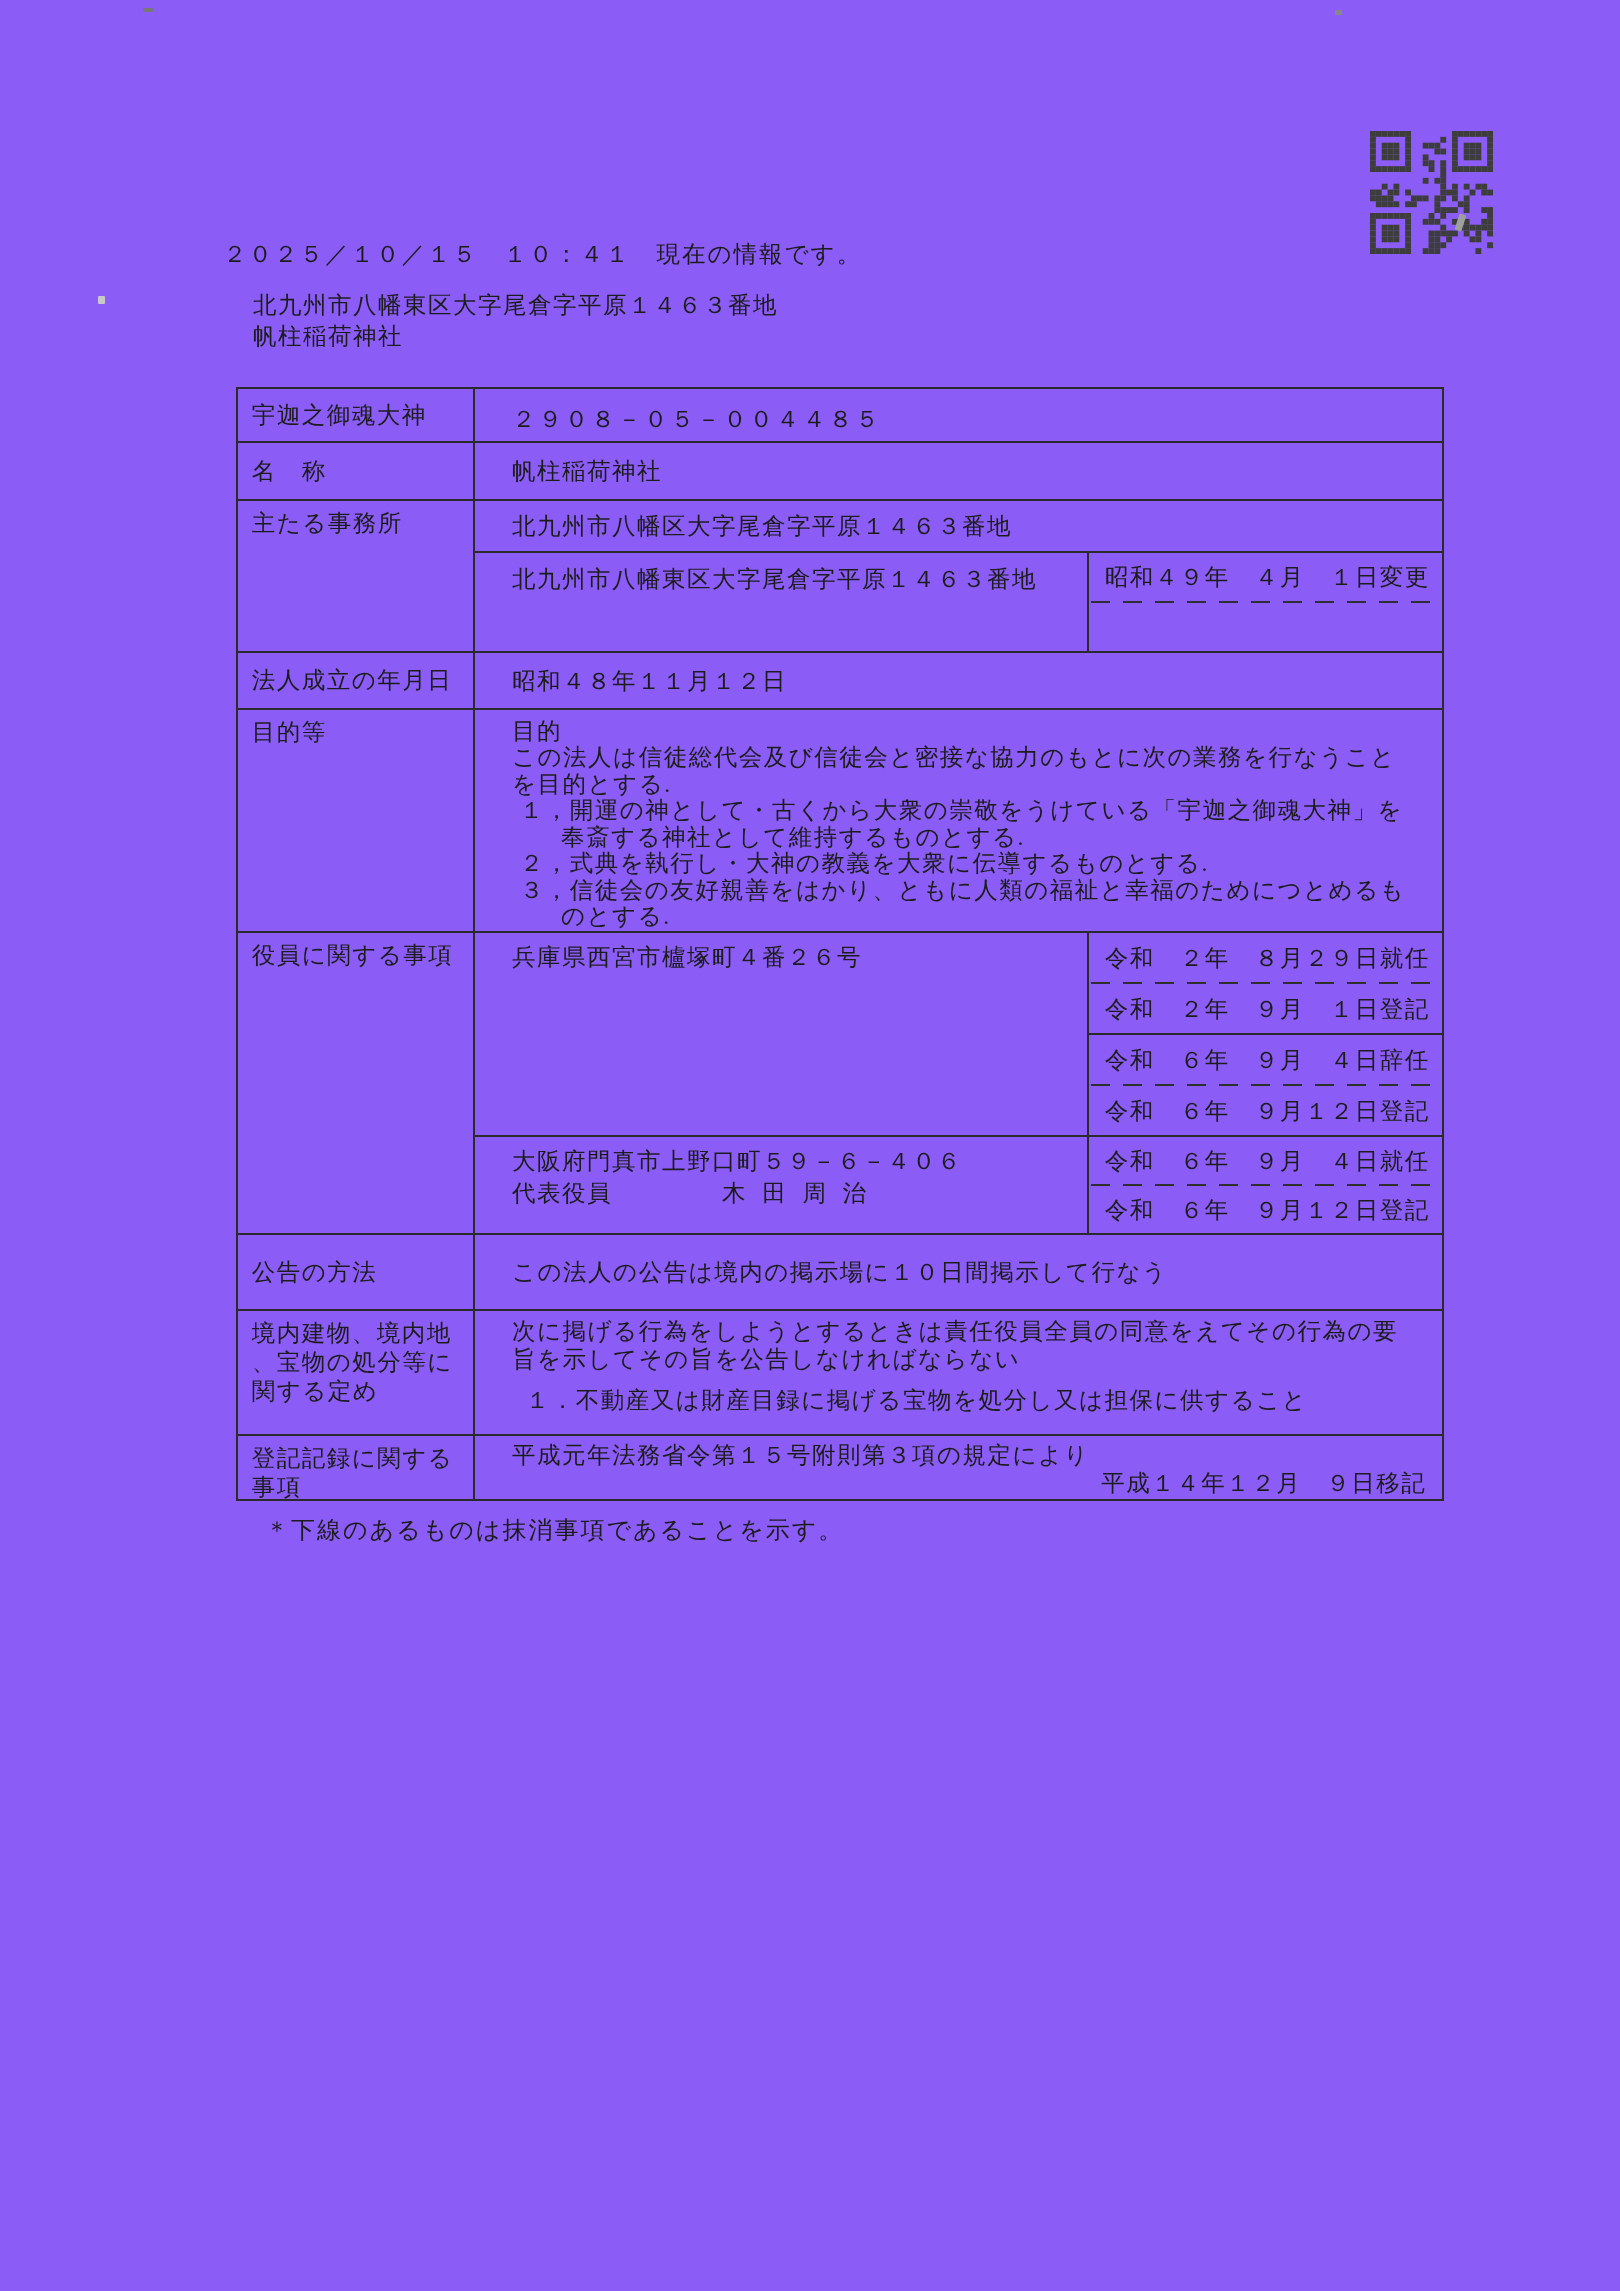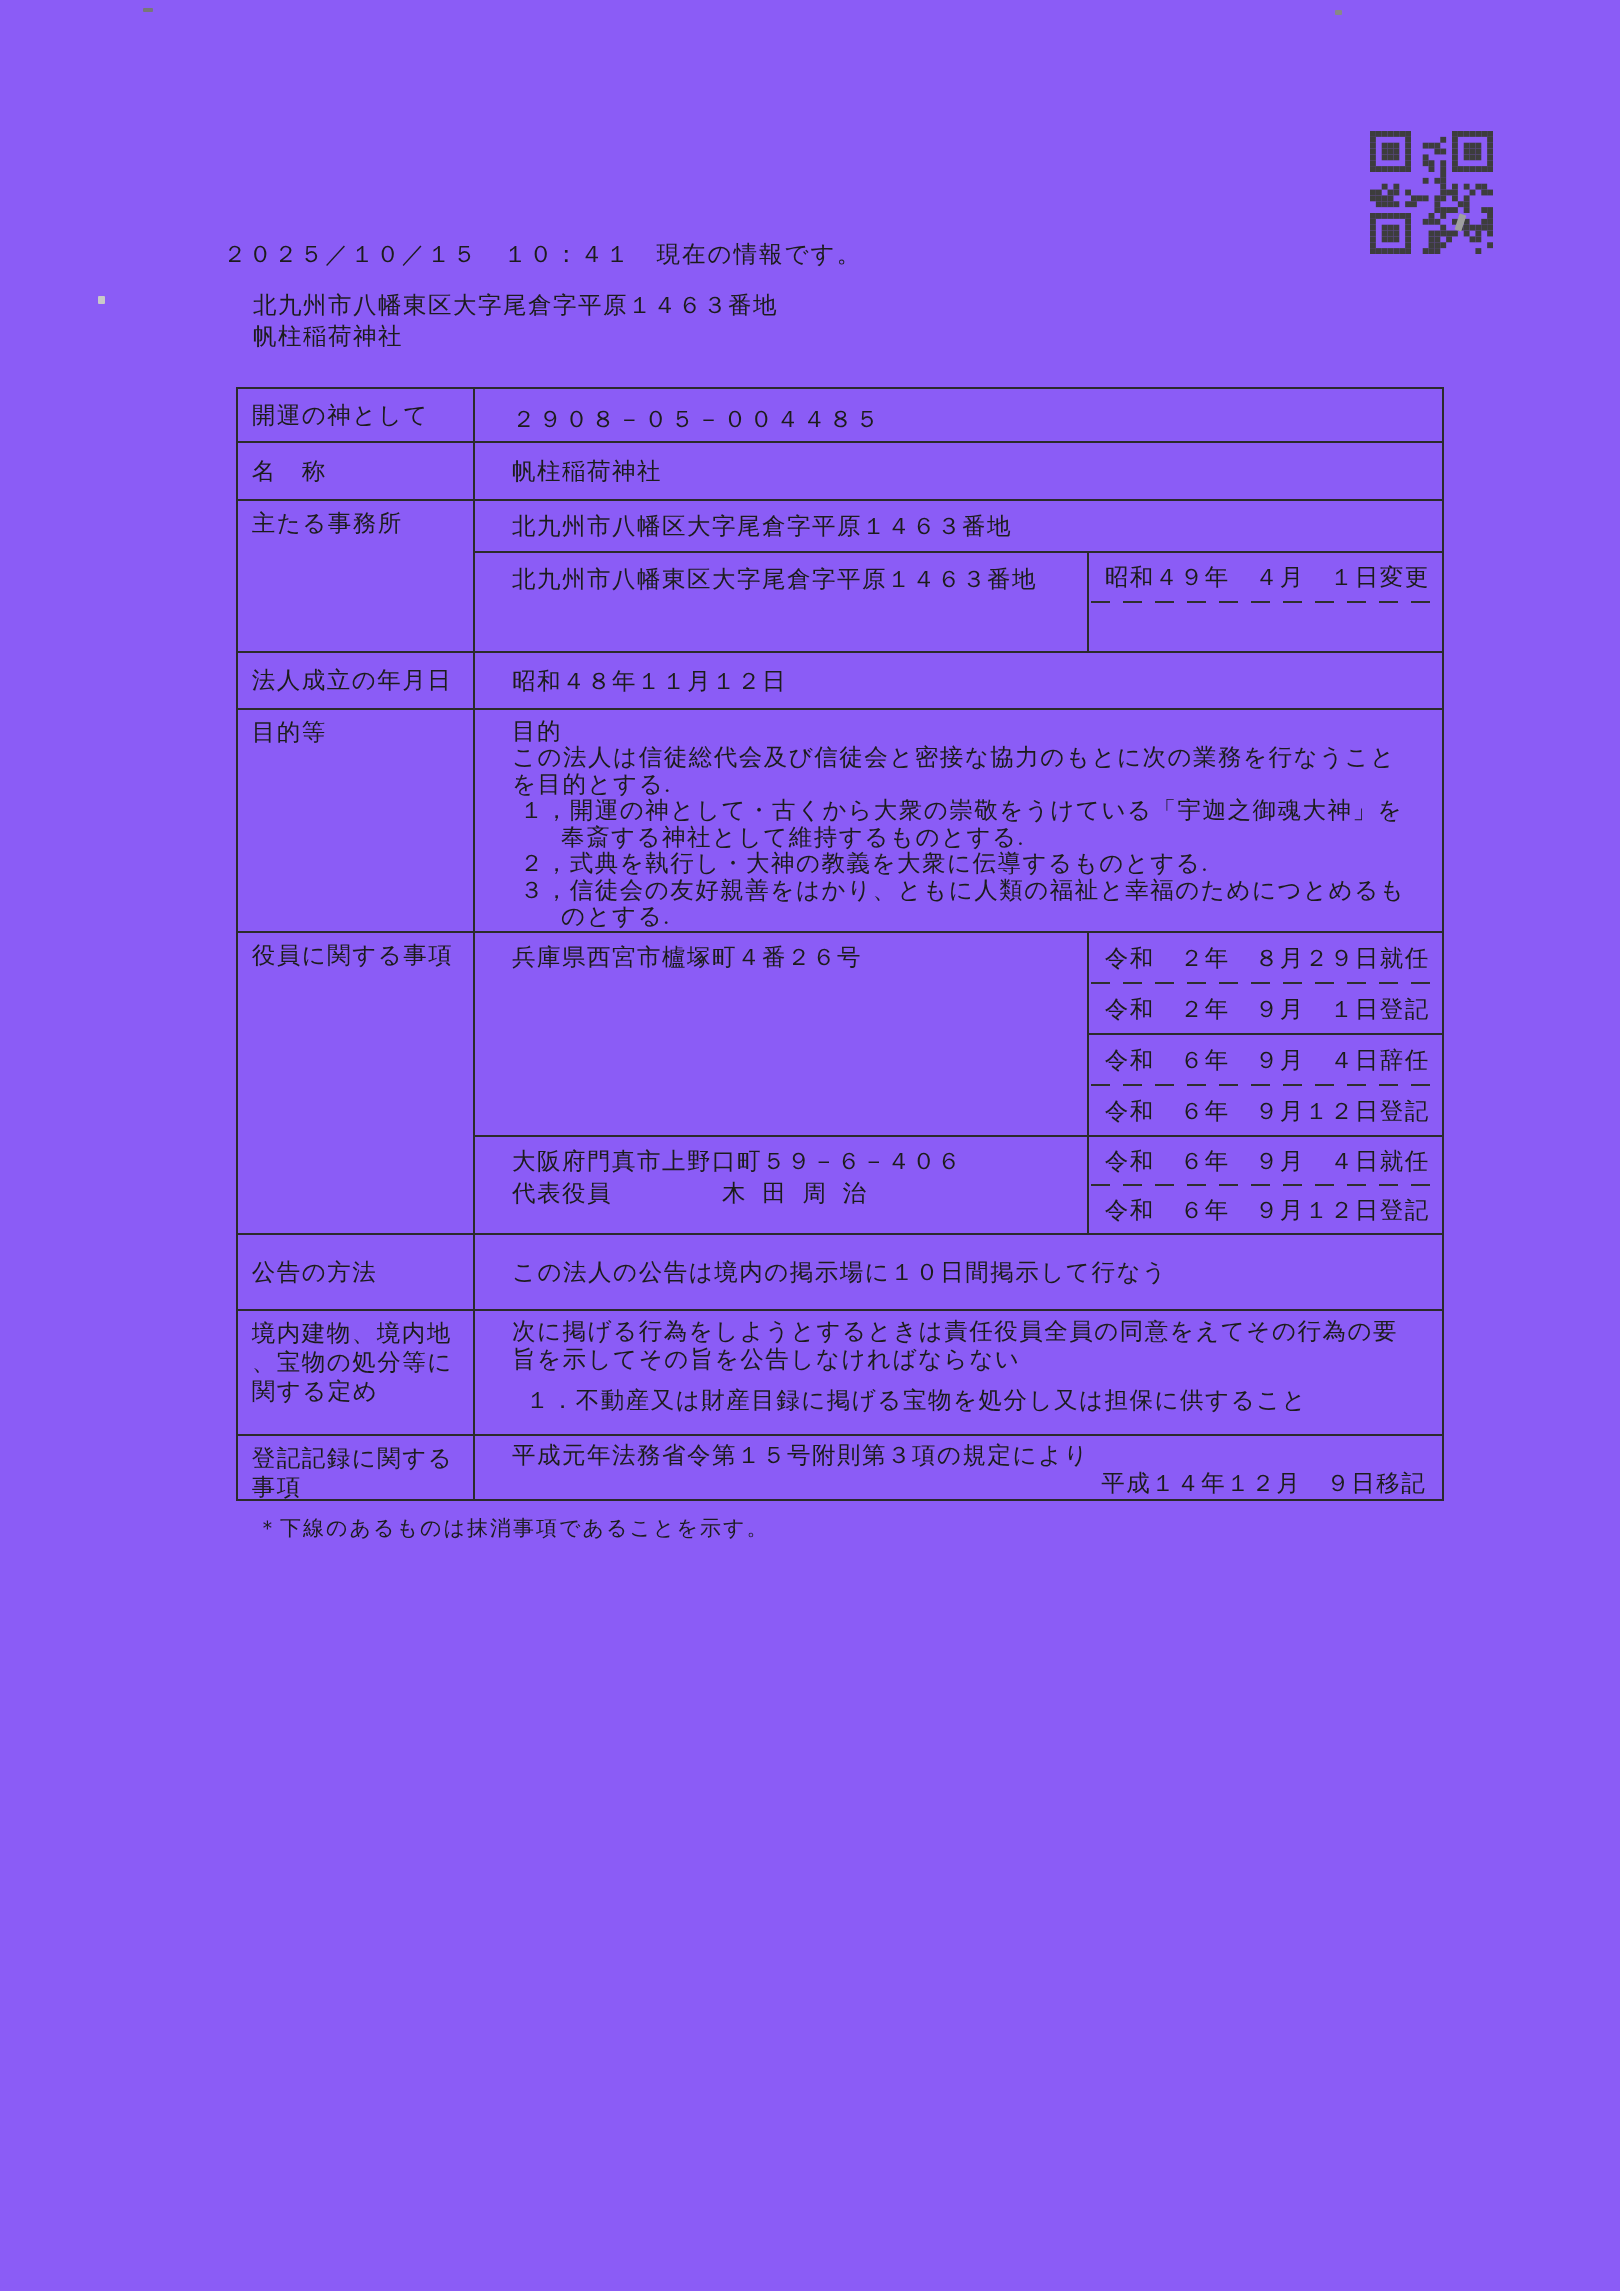--- a/index.html
+++ b/index.html
@@ -71,21 +71,21 @@
   .officer-name { margin-left:110px; letter-spacing:16.7px; }
   .dcell { flex:1; display:flex; align-items:center; padding-left:15.7px; }
   .r7 { height:76px; }
   .r8 { height:125px; }
   .r8 .cell-value { padding-top:5.9px; line-height:28px; }
   .ind-p3 { padding-left:13.7px; margin-top:12.7px; }
   .r9 { height:65px; }
   .r9 .cell-value { padding-top:4.9px; line-height:28px; }
   .record-date { text-align:right; padding-right:5.9px; }
   
-  .footnote { position:absolute; left:257px; top:1514px; font-size:21px; letter-spacing:2px;font-family:Liberation Mono, monospace; }
+  .footnote { position:absolute; left:265px; top:1514px; font-size:24px; letter-spacing:2px;font-family:Liberation Mono, monospace; }
 </style>
 </head>
 <body>
 
 <div class="page">
 
   <div class="qr" id="qr"><svg width="123" height="123" viewBox="0 0 126 126" xmlns="http://www.w3.org/2000/svg">
         <rect x="0" y="0" width="6" height="6" fill="#3d3d3d"></rect>
         <rect x="6" y="0" width="6" height="6" fill="#3d3d3d"></rect>
         <rect x="12" y="0" width="6" height="6" fill="#3d3d3d"></rect>
@@ -294,21 +294,21 @@
   <div class="timestamp">２０２５／１０／１５　１０：４１　現在の情報です。</div>
 
   <div class="addr-block">
     <div>北九州市八幡東区大字尾倉字平原１４６３番地</div>
     <div>帆柱稲荷神社</div>
   </div>
 
   <div class="tbl">
 
     <div class="row row-center r1">
-      <div class="cell-label">開運の神として</div>
+      <div class="cell-label">宇迦之御魂大神</div>
       <div class="cell-value num">２９０８－０５－００４４８５</div>
     </div>
 
     <div class="row row-center r2">
       <div class="cell-label">名　称</div>
       <div class="cell-value">帆柱稲荷神社</div>
     </div>
 
     <div class="row r3">
       <div class="cell-label">主たる事務所</div>

